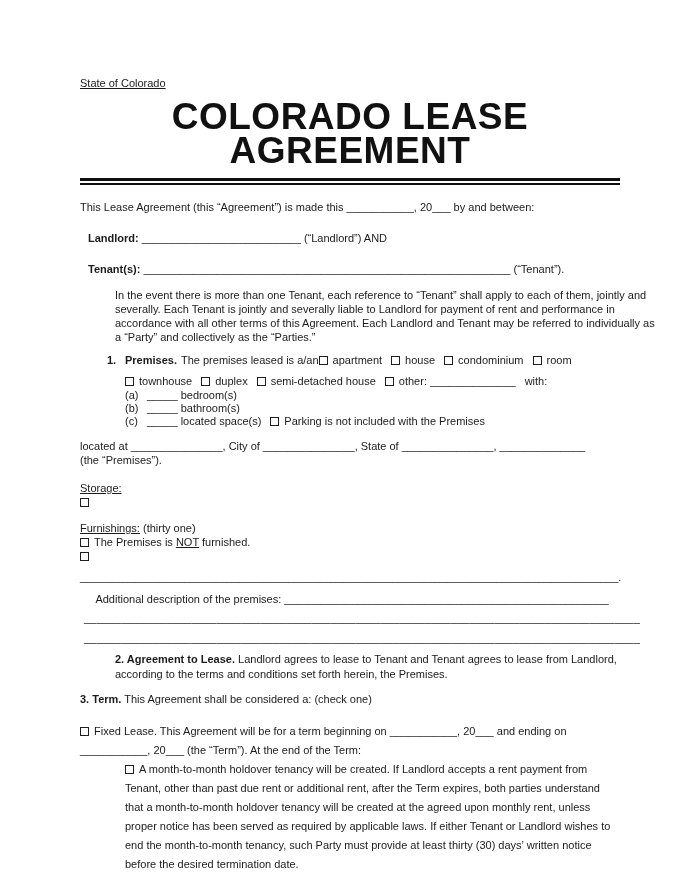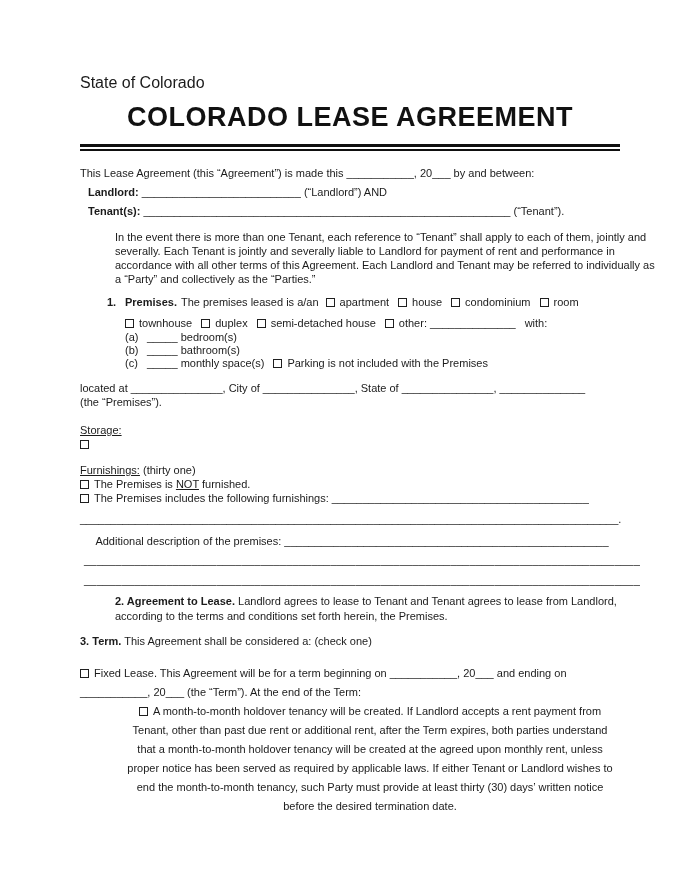--- a/index.html
+++ b/index.html
@@ -14,49 +14,49 @@
   .u { text-decoration: underline; }
   .line { white-space: nowrap; }
   .wrapline { white-space: normal; margin-left: 35px; }
   .cb {
     display: inline-block; width: 9px; height: 9px;
     border: 1.2px solid #1f1f1f; background: #fff;
     margin-right: 5px; vertical-align: -0.5px;
   }
   .title {
     margin-top: 10px; text-align: center;
-    font-size: 27px; line-height: 34px; font-weight: 700;
+    font-size: 37px; line-height: 34px; font-weight: 700;
     letter-spacing: 0.5px; color: #111;
   }
   .rule {
     margin-top: 10px; height: 7px;
     border-top: 3px solid #0f0f0f; border-bottom: 2px solid #0f0f0f;
   }
-  .state { font-size: 16px; }
+  .state { font-size: 11px; text-decoration: underline; }
   .intro-line { margin-top: 15px; }
-  .party-line { margin-top: 5px; padding-left: 8px; }
+  .party-line { margin-top: 17px; padding-left: 8px; }
   .para { margin-top: 12px; width: 542px; }
   .numbered { position: relative; padding-left: 45px; margin-top: 9px; }
   .num { position: absolute; left: 27px; }
   .opts-row2 { padding-left: 45px; margin-top: 7px; }
   .abc { padding-left: 45px; line-height: 13px; }
   .abc-first { margin-top: 1px; }
   .abc .lbl { display: inline-block; width: 22px; }
   .opt { margin-left: 9px; }
-  .opt-first { margin-left: 7px; }
+  .opt-first { margin-left: 0; }
   .located { margin-top: 11px; }
   .subhead { margin-top: 14px; }
   .subhead2 { margin-top: 12px; }
   .cont-line { margin-top: 7px; }
   .additional { margin-top: 8px; padding-left: 4px; text-align: center; }
   .blankline { margin-top: 5px; line-height: 15px; padding-left: 4px; letter-spacing: 0.2px; }
   .sec2 { margin-top: 6px; line-height: 15px; width: 542px; }
   .sec3 { margin-top: 10px; line-height: 15px; }
   .fixed-block { margin-top: 15px; line-height: 19px; width: 542px; white-space: normal; }
-  .holdover { margin-left: 45px; line-height: 19px; width: 490px; white-space: normal; text-align: center; }
+  .holdover { margin-left: 45px; line-height: 19px; width: 490px; white-space: normal; }
   .heading-space { margin-right: 4px; }
 </style>
 </head>
 <body>
 
 <div class="state line">State of Colorado</div>
 
 <div class="title">COLORADO LEASE AGREEMENT</div>
 <div class="rule"></div>
 
@@ -69,31 +69,31 @@
 <div class="para wrapline">In the event there is more than one Tenant, each reference to “Tenant” shall apply to each of them, jointly and severally. Each Tenant is jointly and severally liable to Landlord for payment of rent and performance in accordance with all other terms of this Agreement. Each Landlord and Tenant may be referred to individually as a “Party” and collectively as the “Parties.”</div>
 
 <div class="numbered line">
   <span class="num b">1.</span><span class="b heading-space">Premises.</span><span>The premises leased is a/an</span><span class="opt opt-first"><span class="cb"></span><span>apartment</span></span><span class="opt"><span class="cb"></span><span>house</span></span><span class="opt"><span class="cb"></span><span>condominium</span></span><span class="opt"><span class="cb"></span><span>room</span></span>
 </div>
 <div class="opts-row2 line">
   <span><span class="cb"></span><span>townhouse</span></span><span class="opt"><span class="cb"></span><span>duplex</span></span><span class="opt"><span class="cb"></span><span>semi-detached house</span></span><span class="opt"><span class="cb"></span><span>other: ______________</span></span><span class="opt">with:</span>
 </div>
 <div class="abc abc-first line"><span class="lbl">(a)</span><span>_____ bedroom(s)</span></div>
 <div class="abc line"><span class="lbl">(b)</span><span>_____ bathroom(s)</span></div>
-<div class="abc line"><span class="lbl">(c)</span><span>_____ monthly space(s)</span><span class="opt"><span class="cb"></span><span>Parking is not included with the Premises</span></span></div>
+<div class="abc line"><span class="lbl">(c)</span><span>_____ located space(s)</span><span class="opt"><span class="cb"></span><span>Parking is not included with the Premises</span></span></div>
 
 <div class="located line">located at _______________, City of _______________, State of _______________, ______________</div>
 <div class="line">(the “Premises”).</div>
 
 <div class="subhead line"><span class="u">Storage:</span></div>
 <div class="line"><span class="cb"></span></div>
 
 <div class="subhead2 line"><span class="u">Furnishings:</span><span> (thirty one)</span></div>
 <div class="line"><span class="cb"></span><span>The Premises is </span><span class="u">NOT</span><span> furnished.</span></div>
-<div class="line"><span class="cb"></span><span>The Premises includes the following furnishings: __________________________________________</span></div>
+<div class="line"><span class="cb"></span></div>
 <div class="cont-line line">________________________________________________________________________________________.</div>
 
 <div class="additional line"><span>Additional description of the premises: </span><span>_____________________________________________________</span></div>
 <div class="blankline line">________________________________________________________________________________________</div>
 <div class="blankline line">________________________________________________________________________________________</div>
 
 <div class="sec2 wrapline"><span class="b">2. Agreement to Lease.</span><span> Landlord agrees to lease to Tenant and Tenant agrees to lease from Landlord, according to the terms and conditions set forth herein, the Premises.</span></div>
 
 <div class="sec3 line"><span class="b">3. Term.</span><span> This Agreement shall be considered a: (check one)</span></div>
 

